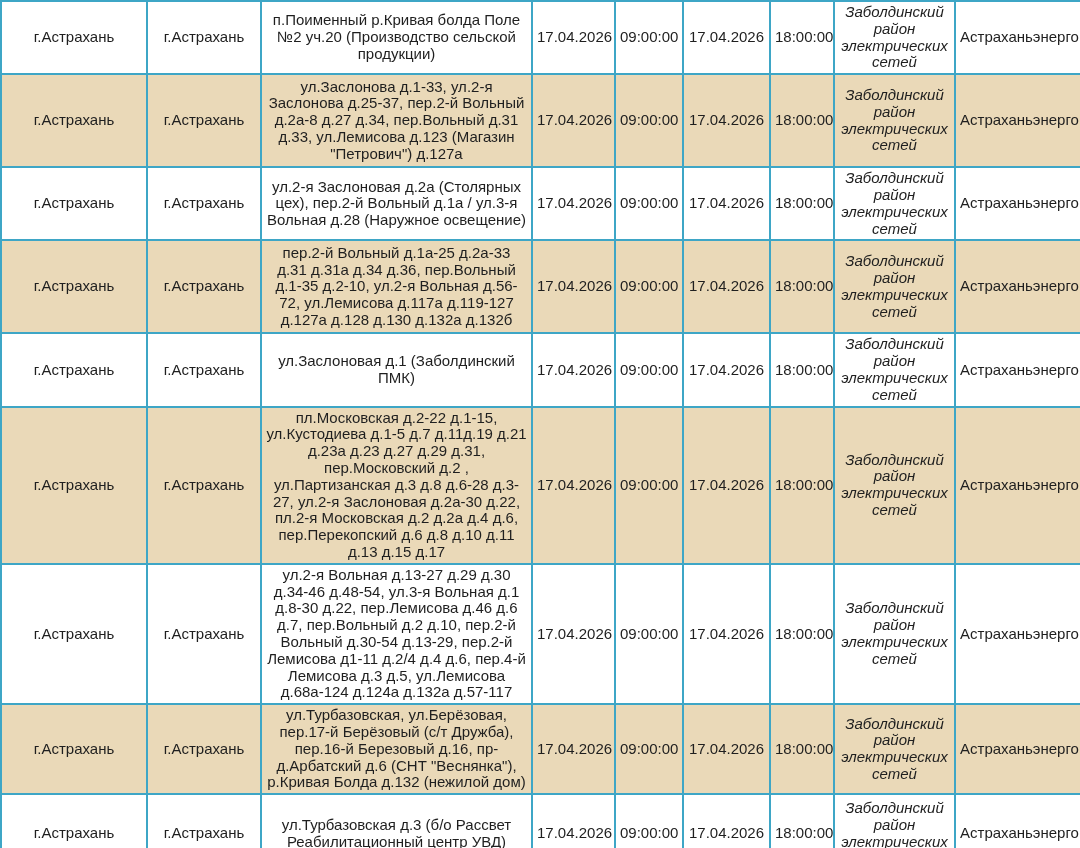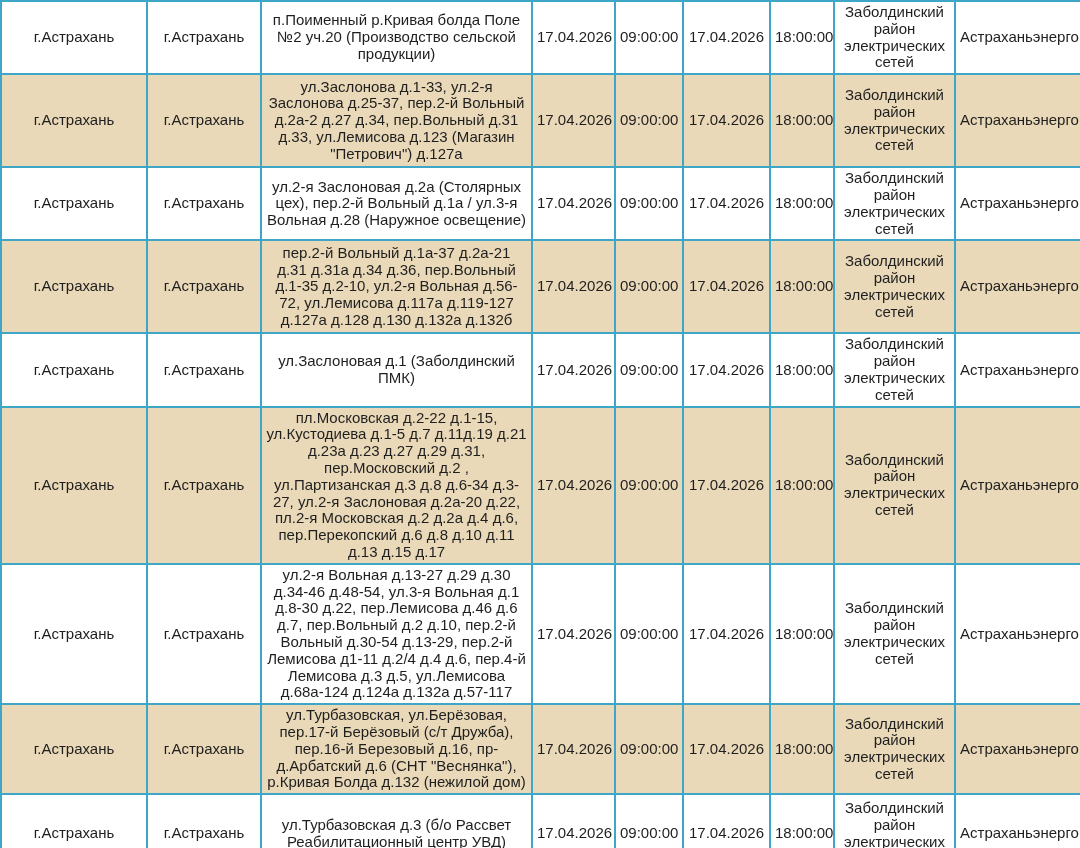--- a/index.html
+++ b/index.html
@@ -49,21 +49,21 @@
   col.c-region  { width: 146px; }
   col.c-city    { width: 114px; }
   col.c-addr    { width: 271px; }
   col.c-sdate   { width: 83px; }
   col.c-stime   { width: 68px; }
   col.c-edate   { width: 87px; }
   col.c-etime   { width: 64px; }
   col.c-net     { width: 121px; }
   col.c-company { width: 126px; }
   td.addr-cell { padding: 2px 3px; margin-top: 24px; }
-  td.net-cell  { padding: 2px 6px; }
+  td.net-cell  { padding: 2px 6px; font-style: italic; }
 </style>
 </head>
 <body>
 
 <table class="outage-table">
   <colgroup>
     <col class="c-region">
     <col class="c-city">
     <col class="c-addr">
     <col class="c-sdate">
@@ -82,21 +82,21 @@
     <td>09:00:00</td>
     <td>17.04.2026</td>
     <td>18:00:00</td>
     <td class="net-cell">Заболдинский район электрических сетей</td>
     <td>Астраханьэнерго</td>
   </tr>
 
   <tr>
     <td>г.Астрахань</td>
     <td>г.Астрахань</td>
-    <td class="addr-cell">ул.Заслонова д.1-33, ул.2-я Заслонова д.25-37, пер.2-й Вольный д.2а-2 д.27 д.34, пер.Вольный д.31 д.33, ул.Лемисова д.123 (Магазин "Петрович") д.127а</td>
+    <td class="addr-cell">ул.Заслонова д.1-33, ул.2-я Заслонова д.25-37, пер.2-й Вольный д.2а-8 д.27 д.34, пер.Вольный д.31 д.33, ул.Лемисова д.123 (Магазин "Петрович") д.127а</td>
     <td>17.04.2026</td>
     <td>09:00:00</td>
     <td>17.04.2026</td>
     <td>18:00:00</td>
     <td class="net-cell">Заболдинский район электрических сетей</td>
     <td>Астраханьэнерго</td>
   </tr>
 
   <tr>
     <td>г.Астрахань</td>
@@ -106,21 +106,21 @@
     <td>09:00:00</td>
     <td>17.04.2026</td>
     <td>18:00:00</td>
     <td class="net-cell">Заболдинский район электрических сетей</td>
     <td>Астраханьэнерго</td>
   </tr>
 
   <tr>
     <td>г.Астрахань</td>
     <td>г.Астрахань</td>
-    <td class="addr-cell">пер.2-й Вольный д.1а-37 д.2а-21 д.31 д.31а д.34 д.36, пер.Вольный д.1-35 д.2-10, ул.2-я Вольная д.56-72, ул.Лемисова д.117а д.119-127 д.127а д.128 д.130 д.132а д.132б</td>
+    <td class="addr-cell">пер.2-й Вольный д.1а-25 д.2а-33 д.31 д.31а д.34 д.36, пер.Вольный д.1-35 д.2-10, ул.2-я Вольная д.56-72, ул.Лемисова д.117а д.119-127 д.127а д.128 д.130 д.132а д.132б</td>
     <td>17.04.2026</td>
     <td>09:00:00</td>
     <td>17.04.2026</td>
     <td>18:00:00</td>
     <td class="net-cell">Заболдинский район электрических сетей</td>
     <td>Астраханьэнерго</td>
   </tr>
 
   <tr>
     <td>г.Астрахань</td>
@@ -130,21 +130,21 @@
     <td>09:00:00</td>
     <td>17.04.2026</td>
     <td>18:00:00</td>
     <td class="net-cell">Заболдинский район электрических сетей</td>
     <td>Астраханьэнерго</td>
   </tr>
 
   <tr>
     <td>г.Астрахань</td>
     <td>г.Астрахань</td>
-    <td class="addr-cell">пл.Московская д.2-22 д.1-15, ул.Кустодиева д.1-5 д.7 д.11д.19 д.21 д.23а д.23 д.27 д.29 д.31, пер.Московский д.2 , ул.Партизанская д.3 д.8 д.6-34 д.3-27, ул.2-я Заслоновая д.2а-20 д.22, пл.2-я Московская д.2 д.2а д.4 д.6, пер.Перекопский д.6 д.8 д.10 д.11 д.13 д.15 д.17</td>
+    <td class="addr-cell">пл.Московская д.2-22 д.1-15, ул.Кустодиева д.1-5 д.7 д.11д.19 д.21 д.23а д.23 д.27 д.29 д.31, пер.Московский д.2 , ул.Партизанская д.3 д.8 д.6-28 д.3-27, ул.2-я Заслоновая д.2а-30 д.22, пл.2-я Московская д.2 д.2а д.4 д.6, пер.Перекопский д.6 д.8 д.10 д.11 д.13 д.15 д.17</td>
     <td>17.04.2026</td>
     <td>09:00:00</td>
     <td>17.04.2026</td>
     <td>18:00:00</td>
     <td class="net-cell">Заболдинский район электрических сетей</td>
     <td>Астраханьэнерго</td>
   </tr>
 
   <tr>
     <td>г.Астрахань</td>

